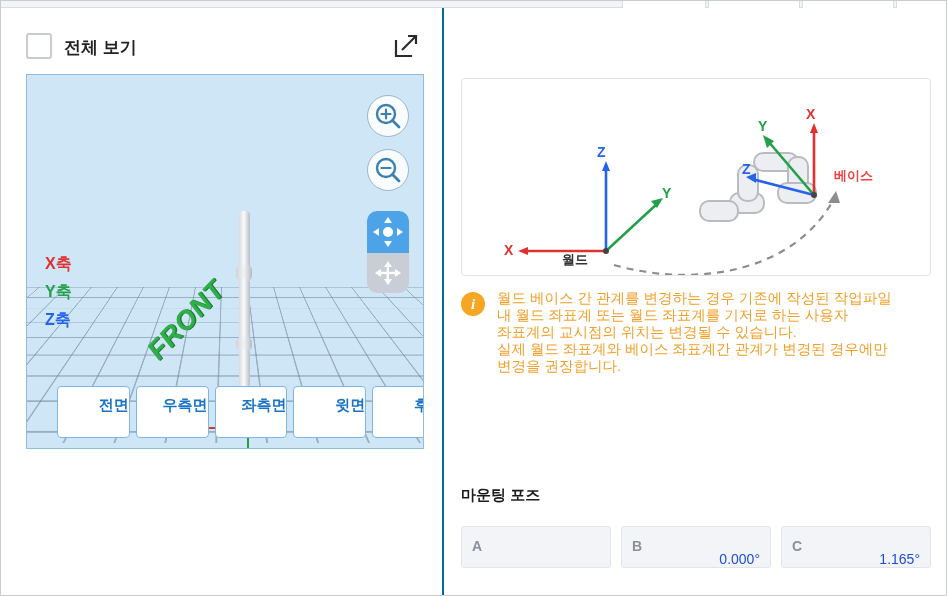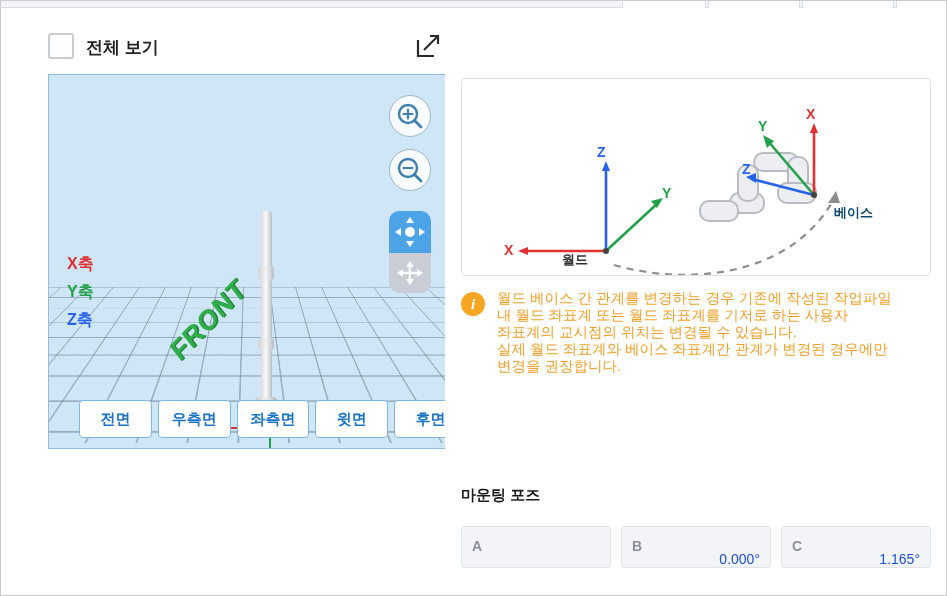--- a/index.html
+++ b/index.html
@@ -40,23 +40,22 @@
     border-left: 1px solid #d9dde3;
     border-right: 1px solid #d9dde3;
     box-sizing: border-box;
   }
   .left-pane {
     position: absolute;
     left: 0; top: 8px;
     width: 444px;
     height: 588px;
     background: #ffffff;
-    border-right: 4px solid #0369a1;
-    box-sizing: border-box;
-    margin-left: 22px;
+    border-right: 2px solid #0369a1;
+    box-sizing: border-box;
   }
   .right-pane {
     position: absolute;
     left: 445px; top: 8px;
     width: 502px;
     height: 588px;
     background: #ffffff;
     box-sizing: border-box;
   }
 
@@ -228,23 +227,23 @@
   
   .view-buttons {
     position: absolute;
     left: 30px; bottom: 10px;
     width: 388px;
     display: flex;
     gap: 6px;
   }
   .view-btn {
     flex: 1;
-    height: 38px;
+    height: 52px;
     line-height: 36px;
-    text-align: center;
+    text-align: right;
     background: #ffffff;
     border: 1px solid #7db7e8;
     border-radius: 4px;
     color: #1a73c4;
     font-size: 15px;
     font-weight: 700;
     cursor: pointer;
     box-sizing: border-box;
   }
 
@@ -266,21 +265,21 @@
     border-radius: 4px;
     box-sizing: border-box;
     overflow: hidden;
   }
   .diagram .lbl {
     position: absolute;
     font-size: 13px;
     font-weight: 700;
   }
   .lbl-world { left: 100px; top: 172px; color: #333; font-weight: 600; }
-  .lbl-base { left: 372px; top: 88px; color: #0c4a6e; font-weight: 600; margin-top: 37px; }
+  .lbl-base { left: 372px; top: 88px; color: #ef4444; font-weight: 600; }
 
   
   .notice {
     position: absolute;
     left: 16px; top: 282px;
     width: 470px;
   }
   .notice .icon-i {
     position: absolute;
     left: 0; top: 2px;

